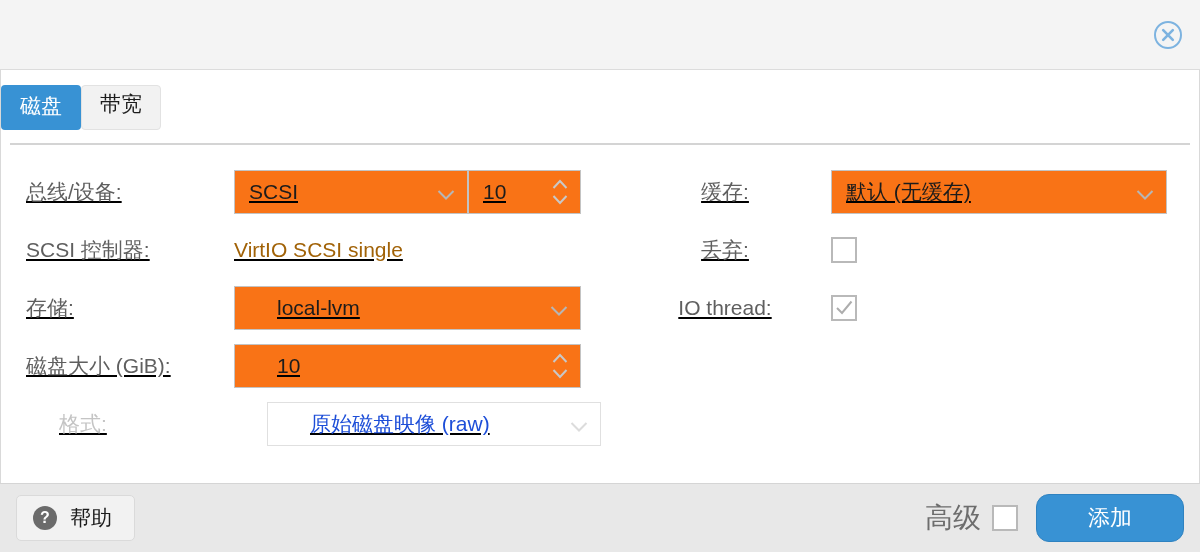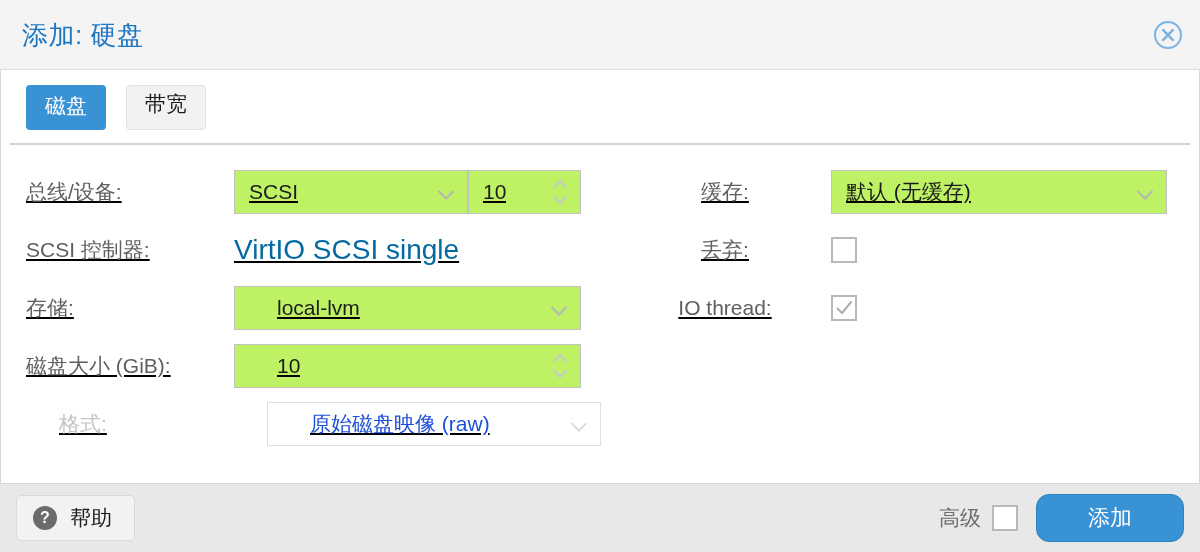--- a/index.html
+++ b/index.html
@@ -46,22 +46,21 @@
   }
 
   
   .tabstrip {
     height: 75px;
     background: #ffffff;
     border-left: 1px solid #d9d9d9;
     border-right: 1px solid #d9d9d9;
     display: flex;
     align-items: center;
-    padding-left: 25px;
-    gap: 20px;
+    gap: 0;
     position: relative;
     flex: 0 0 auto;
   }
   .tabstrip::after {
     content: "";
     position: absolute;
     left: 9px; right: 9px; bottom: 0;
     height: 2px;
     background: #d4d4d4;
   }
@@ -100,29 +99,29 @@
     font-size: 21px;
     color: #5f5f5f;
     width: 208px;
     flex: 0 0 208px;
     white-space: nowrap;
   }
   .col.right .lbl { width: 212px; flex: 0 0 212px; text-align: center; }
   .lbl.disabled { color: #c4c4c4; margin-left: 33px; }
 
   .static-val {
-    font-size: 28px;
-    color: #0369a1;
+    font-size: 21px;
+    color: #a16207;
   }
 
   
   .field {
     height: 44px;
     border: 1px solid #c3c3c3;
-    background: #bef264;
+    background: #f97316;
     display: flex;
     align-items: center;
     position: relative;
     cursor: pointer;
   }
   .field .val {
     font-size: 21px;
     color: #1c1c1c;
     padding-left: 14px;
     white-space: nowrap;
@@ -187,40 +186,39 @@
     color: #ffffff;
     font-size: 16px; font-weight: bold;
     display: flex; align-items: center; justify-content: center;
     line-height: 1;
   }
   .spacer { flex: 1 1 auto; }
   .adv-wrap {
     display: flex; align-items: center; gap: 11px;
     margin-right: 18px;
   }
-  .adv-label { font-size: 21px; color: #6d6d6d; }
+  .adv-label { font-size: 28px; color: #6d6d6d; }
   .add-btn {
     background: #3892d4;
     border: 1px solid #2f82c0;
     border-radius: 13px;
     color: #ffffff;
     font-size: 22px;
     height: 48px;
     width: 148px;
     display: flex; align-items: center; justify-content: center;
     cursor: pointer;
   }
 </style>
 </head>
 <body>
 
 <div class="window">
 
   <div class="titlebar">
-    <div class="title-text">添加: 硬盘</div>
     <div class="close-btn">
       <svg width="30" height="30" viewBox="0 0 30 30" aria-hidden="true">
         <circle cx="15" cy="15" r="13" fill="none" stroke="#7db3e0" stroke-width="2"></circle>
         <path d="M10.2 10.2 L19.8 19.8 M19.8 10.2 L10.2 19.8" stroke="#7db3e0" stroke-width="2.6" stroke-linecap="round"></path>
       </svg>
     </div>
   </div>
 
   <div class="tabstrip">
     <div class="tab active">磁盘</div>

